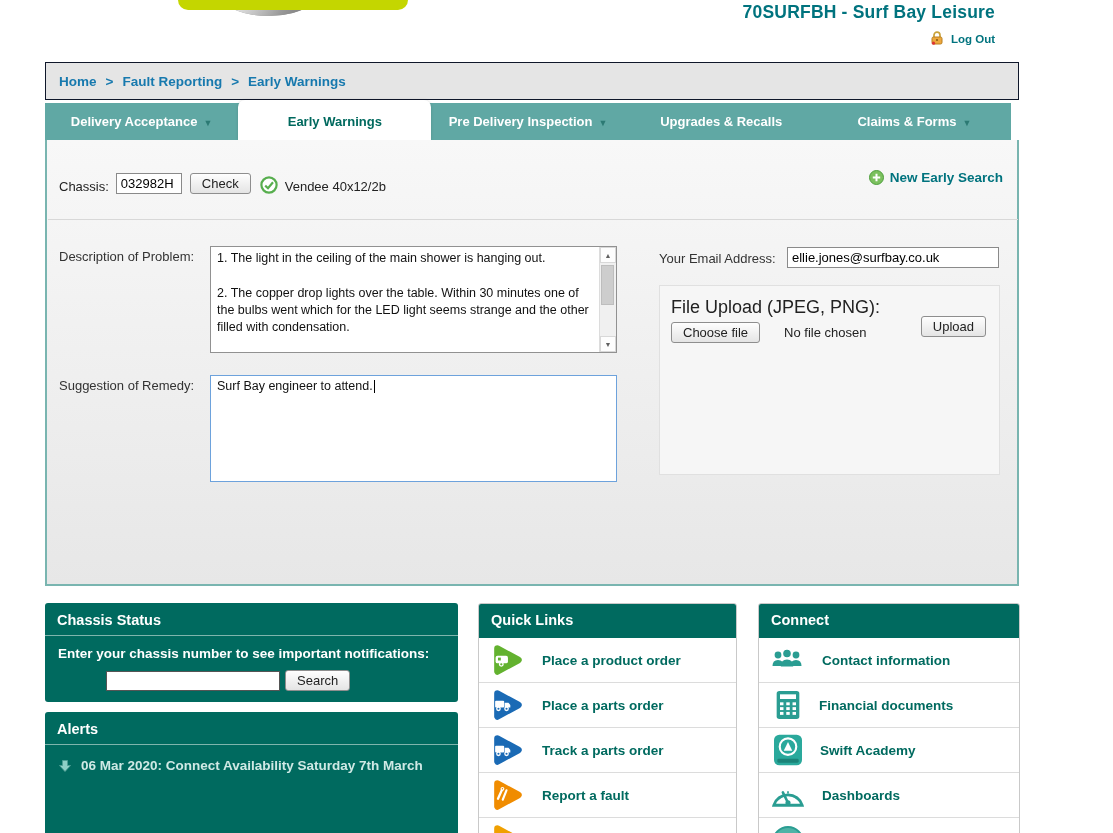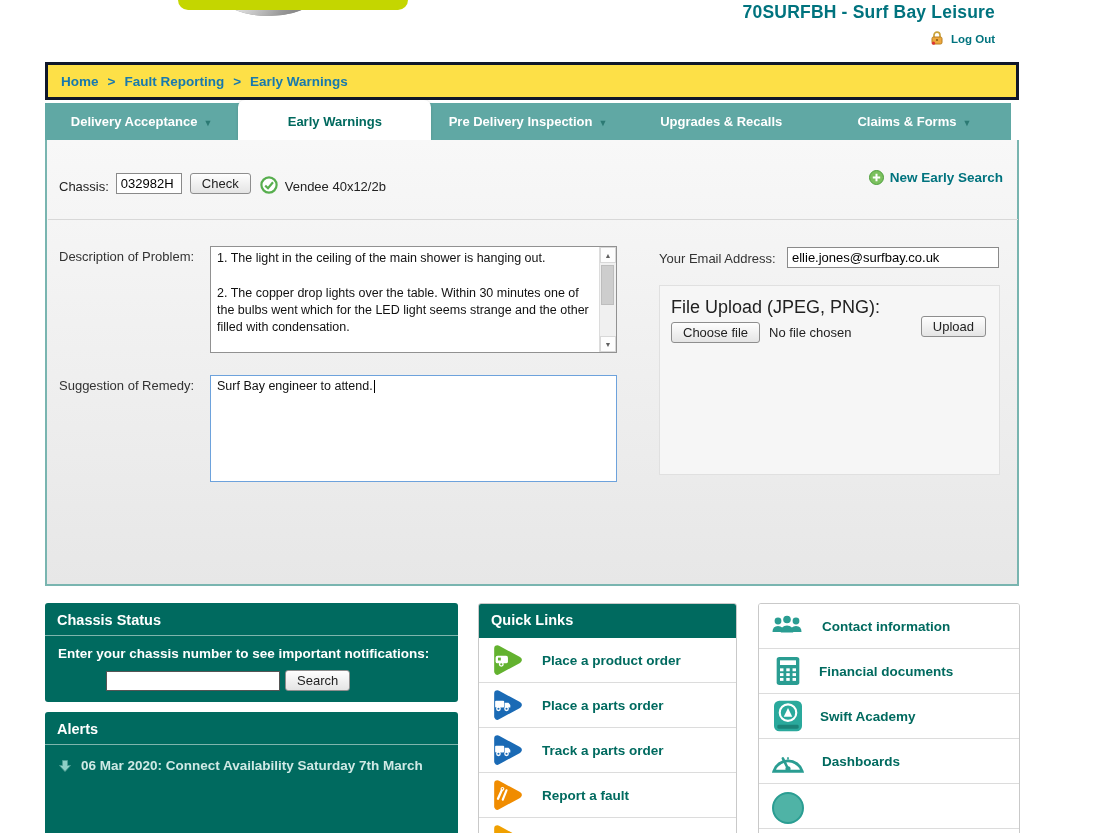--- a/index.html
+++ b/index.html
@@ -17,21 +17,21 @@
   .promo-bar { position:absolute; left:178px; top:-32px; width:230px; height:42px;
     border-radius:10px; background:#c4d600; }
   .portal-title { position:absolute; left:595px; top:2px; width:400px; text-align:right;
     font-size:17.5px; font-weight:bold; color:#00737e; letter-spacing:.2px; }
   .logout-row { position:absolute; left:595px; top:30px; width:400px; height:18px;
     display:flex; justify-content:flex-end; align-items:center; gap:6px; cursor:pointer; }
   .logout-label { font-size:11.5px; font-weight:bold; color:#00737e; }
 
   
   .breadcrumb-panel { position:absolute; left:45px; top:62px; width:974px; height:38px;
-    background:#fde047; border:3px solid #0f172a; display:flex; align-items:center; padding-left:13px; }
+    background:#e5e5e5; border:1px solid #0f172a; display:flex; align-items:center; padding-left:13px; }
   .crumb { font-size:13.5px; font-weight:bold; color:#1779ae; text-decoration:none; cursor:pointer; }
   .crumb-sep { font-size:13.5px; font-weight:bold; color:#1779ae; margin:0 9px; }
 
   
   .tabstrip { position:absolute; left:45px; top:103px; width:966px; height:37px;
     background:#60a8a4; display:flex; }
   .tab { flex:1; display:flex; align-items:center; justify-content:center; gap:6px;
     font-size:13px; font-weight:bold; color:#fff; cursor:pointer; }
   .tab .arr { font-size:9px; color:#2c7a74; position:relative; top:1px; }
   .tab.active { background:#fff; color:#00695e; border-radius:7px 7px 0 0; margin-top:-3px;
@@ -71,21 +71,21 @@
   .ta2 { position:absolute; left:163px; top:235px; width:407px; height:107px;
     border:1px solid #6da2dc; background:#fff; padding:3px 6px; font-size:12.5px; color:#111; }
   .caret { display:inline-block; width:1px; height:13px; background:#000; margin-left:1px;
     vertical-align:text-bottom; }
 
   .email-input { position:absolute; left:740px; top:107px; width:212px; }
   .upload-box { position:absolute; left:612px; top:145px; width:341px; height:190px;
     background:#f6f6f6; border:1px solid #e0e0e0; }
   .upload-lbl { font-size:18px; color:#222; margin:11px 0 4px 11px; }
   .upload-row { display:flex; align-items:center; margin-left:11px; }
-  .nofile { font-size:13px; color:#222; margin-left:9px; }
+  .nofile { font-size:13px; color:#222; margin-left:24px; }
   .upload-btn { position:absolute; right:13px; top:30px; }
 
   .submit-bar { position:absolute; left:12px; top:384px; width:950px; height:56px; border-radius:5px;
     background:linear-gradient(#4f8d89 0%, #4f8d89 50%, #016a5e 50%, #016a5e 100%);
     box-shadow:0 2px 4px rgba(0,0,0,.35); }
   .submit-btn { position:absolute; right:16px; top:17px; background:#fdfdfd; border:1px solid #808080;
     border-radius:2px; font-size:12.5px; padding:2px 10px; cursor:pointer;
     font-family:"Liberation Sans",sans-serif; box-shadow:1px 1px 2px rgba(0,0,0,.3); }
 
   
@@ -291,20 +291,21 @@
     <div class="lp-row">
       <svg width="38" height="38" viewBox="0 0 40 40">
         <polygon points="10,8 32,20 10,32" fill="#f0a000" stroke="#f0a000" stroke-width="7" stroke-linejoin="round"></polygon>
         <path d="M11 16 h10" stroke="#fff" stroke-width="2.4" stroke-linecap="round"></path>
       </svg>
       <span class="lp-label"></span>
     </div>
   </div>
 
   <div class="list-panel" style="left:758px; top:603px; width:262px; height:245px;">
+    <div class="lp-head">Connect</div>
 
     <div class="lp-row">
       <svg width="38" height="26" viewBox="0 0 38 26">
         <circle cx="10" cy="8" r="3.4" fill="#2a9d92"></circle>
         <path d="M4.5 19 q0-6 5.5-6 q5.5 0 5.5 6 z" fill="#2a9d92"></path>
         <circle cx="19" cy="6.5" r="3.8" fill="#2a9d92"></circle>
         <path d="M12.8 19.5 q0-7 6.2-7 q6.2 0 6.2 7 z" fill="#2a9d92"></path>
         <circle cx="28" cy="8" r="3.4" fill="#2a9d92"></circle>
         <path d="M22.5 19 q0-6 5.5-6 q5.5 0 5.5 6 z" fill="#2a9d92"></path>
       </svg>

